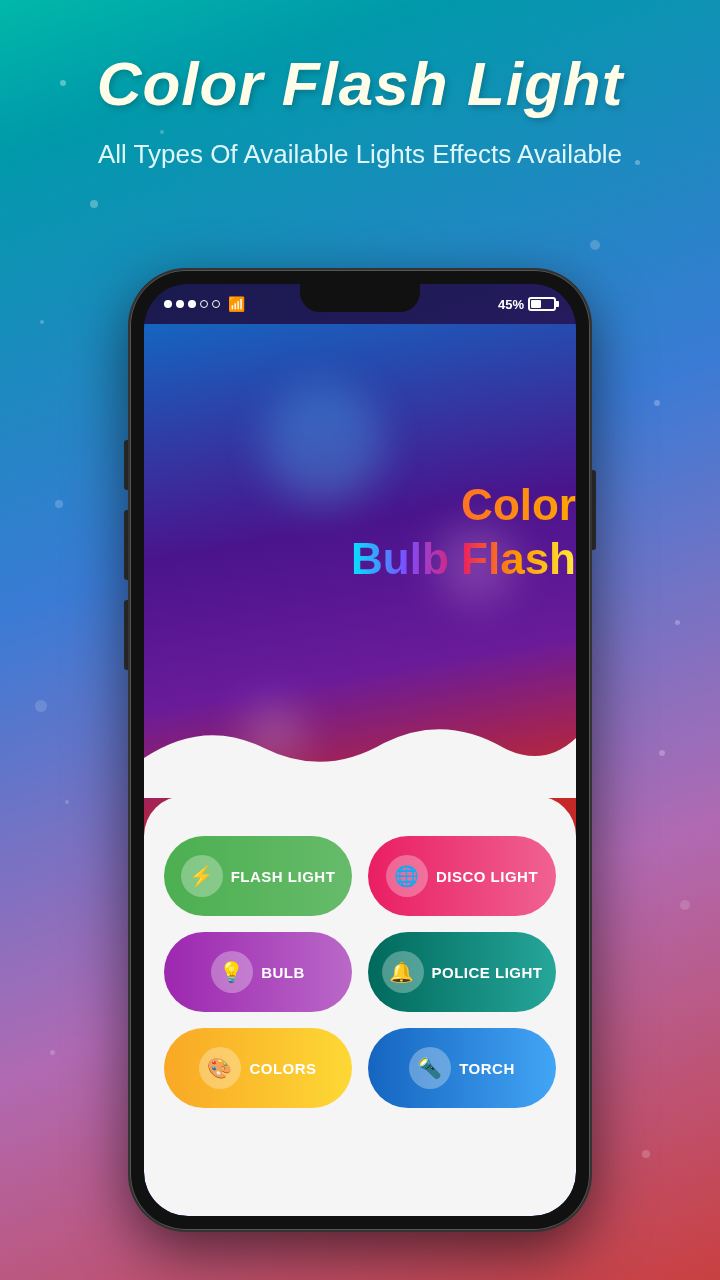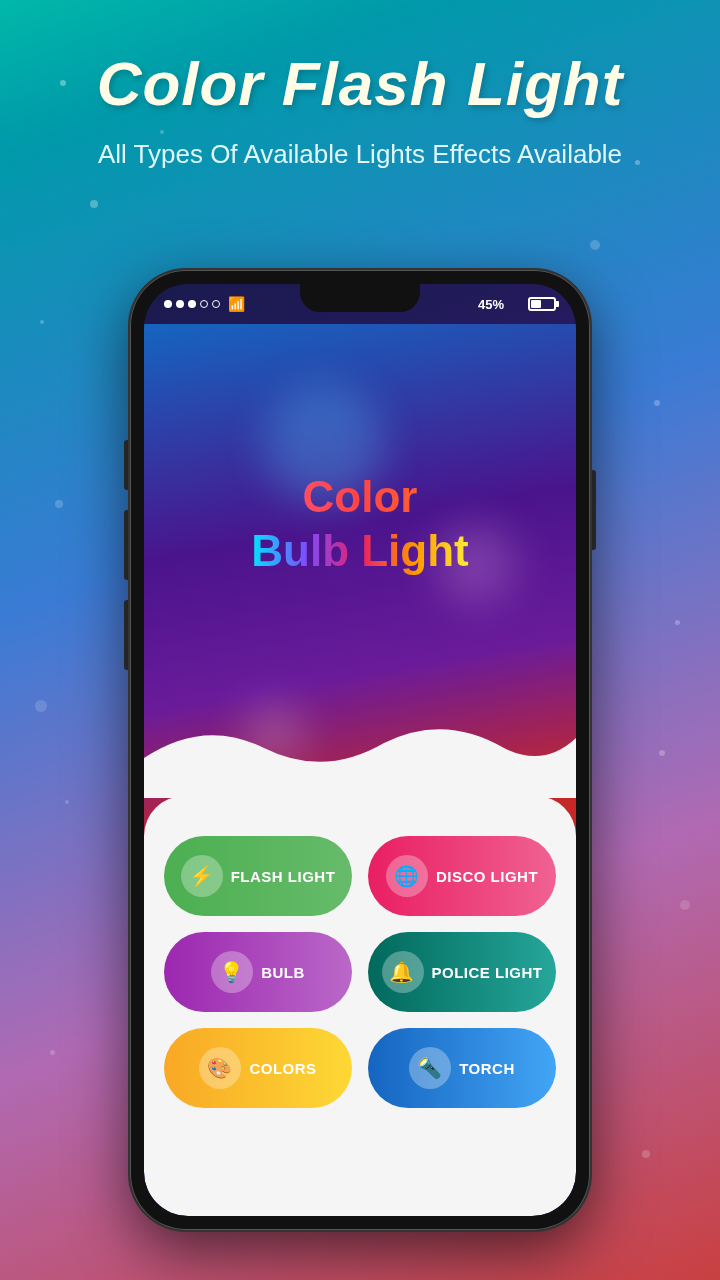--- a/index.html
+++ b/index.html
@@ -159,21 +159,21 @@
 
     .wifi-icon {
       color: white;
       font-size: 14px;
       margin-left: 4px;
     }
 
     .status-right {
       display: flex;
       align-items: center;
-      gap: 24px;
+      gap: 4px;
       color: white;
       font-size: 13px;
       font-weight: 600;
     }
 
     .battery-bar {
       width: 28px;
       height: 14px;
       border: 2px solid white;
       border-radius: 3px;
@@ -215,24 +215,24 @@
     .orb {
       position: absolute;
       border-radius: 50%;
       filter: blur(20px);
       opacity: 0.4;
     }
 
     
     .app-title-wrapper {
       position: absolute;
-      top: 188px;
+      top: 196px;
       left: 0;
       right: 0;
-      text-align: center;
+      text-align: right;
       z-index: 5;
     }
 
     .app-title-color {
       font-size: 44px;
       font-weight: 900;
       font-family: 'Comic Sans MS', cursive, sans-serif;
       background: linear-gradient(90deg, #ff69b4, #ff4444, #ffa500);
       -webkit-background-clip: text;
       -webkit-text-fill-color: transparent;
@@ -402,21 +402,21 @@
       <div class="app-bg">
 
         <div class="orb" style="width:120px;height:120px;background:#4fc3f7;top:60px;left:120px;opacity:0.3;"></div>
         <div class="orb" style="width:80px;height:80px;background:#ce93d8;top:200px;right:60px;opacity:0.3;"></div>
         <div class="orb" style="width:60px;height:60px;background:#ffffff;top:380px;left:100px;opacity:0.2;"></div>
       </div>
 
       <div class="app-title-wrapper">
         <span class="app-title-color">Color</span>
         <span class="app-title-flash">
-          <span class="flash-word">Bulb </span><span class="light-word">Light</span>
+          <span class="flash-word">Bulb </span><span class="light-word">Flash</span>
         </span>
       </div>
 
       <div class="wave-container" style="position:absolute;bottom:418px;left:0;right:0;height:80px;z-index:4;">
         <svg viewBox="0 0 432 80" preserveAspectRatio="none" width="100%" height="100%">
           <path d="M0,80 L0,40 Q60,0 120,30 Q180,60 240,25 Q300,-5 360,30 Q400,50 432,20 L432,80 Z" fill="#f5f5f5"></path>
         </svg>
       </div>
 
       <div class="buttons-area">

